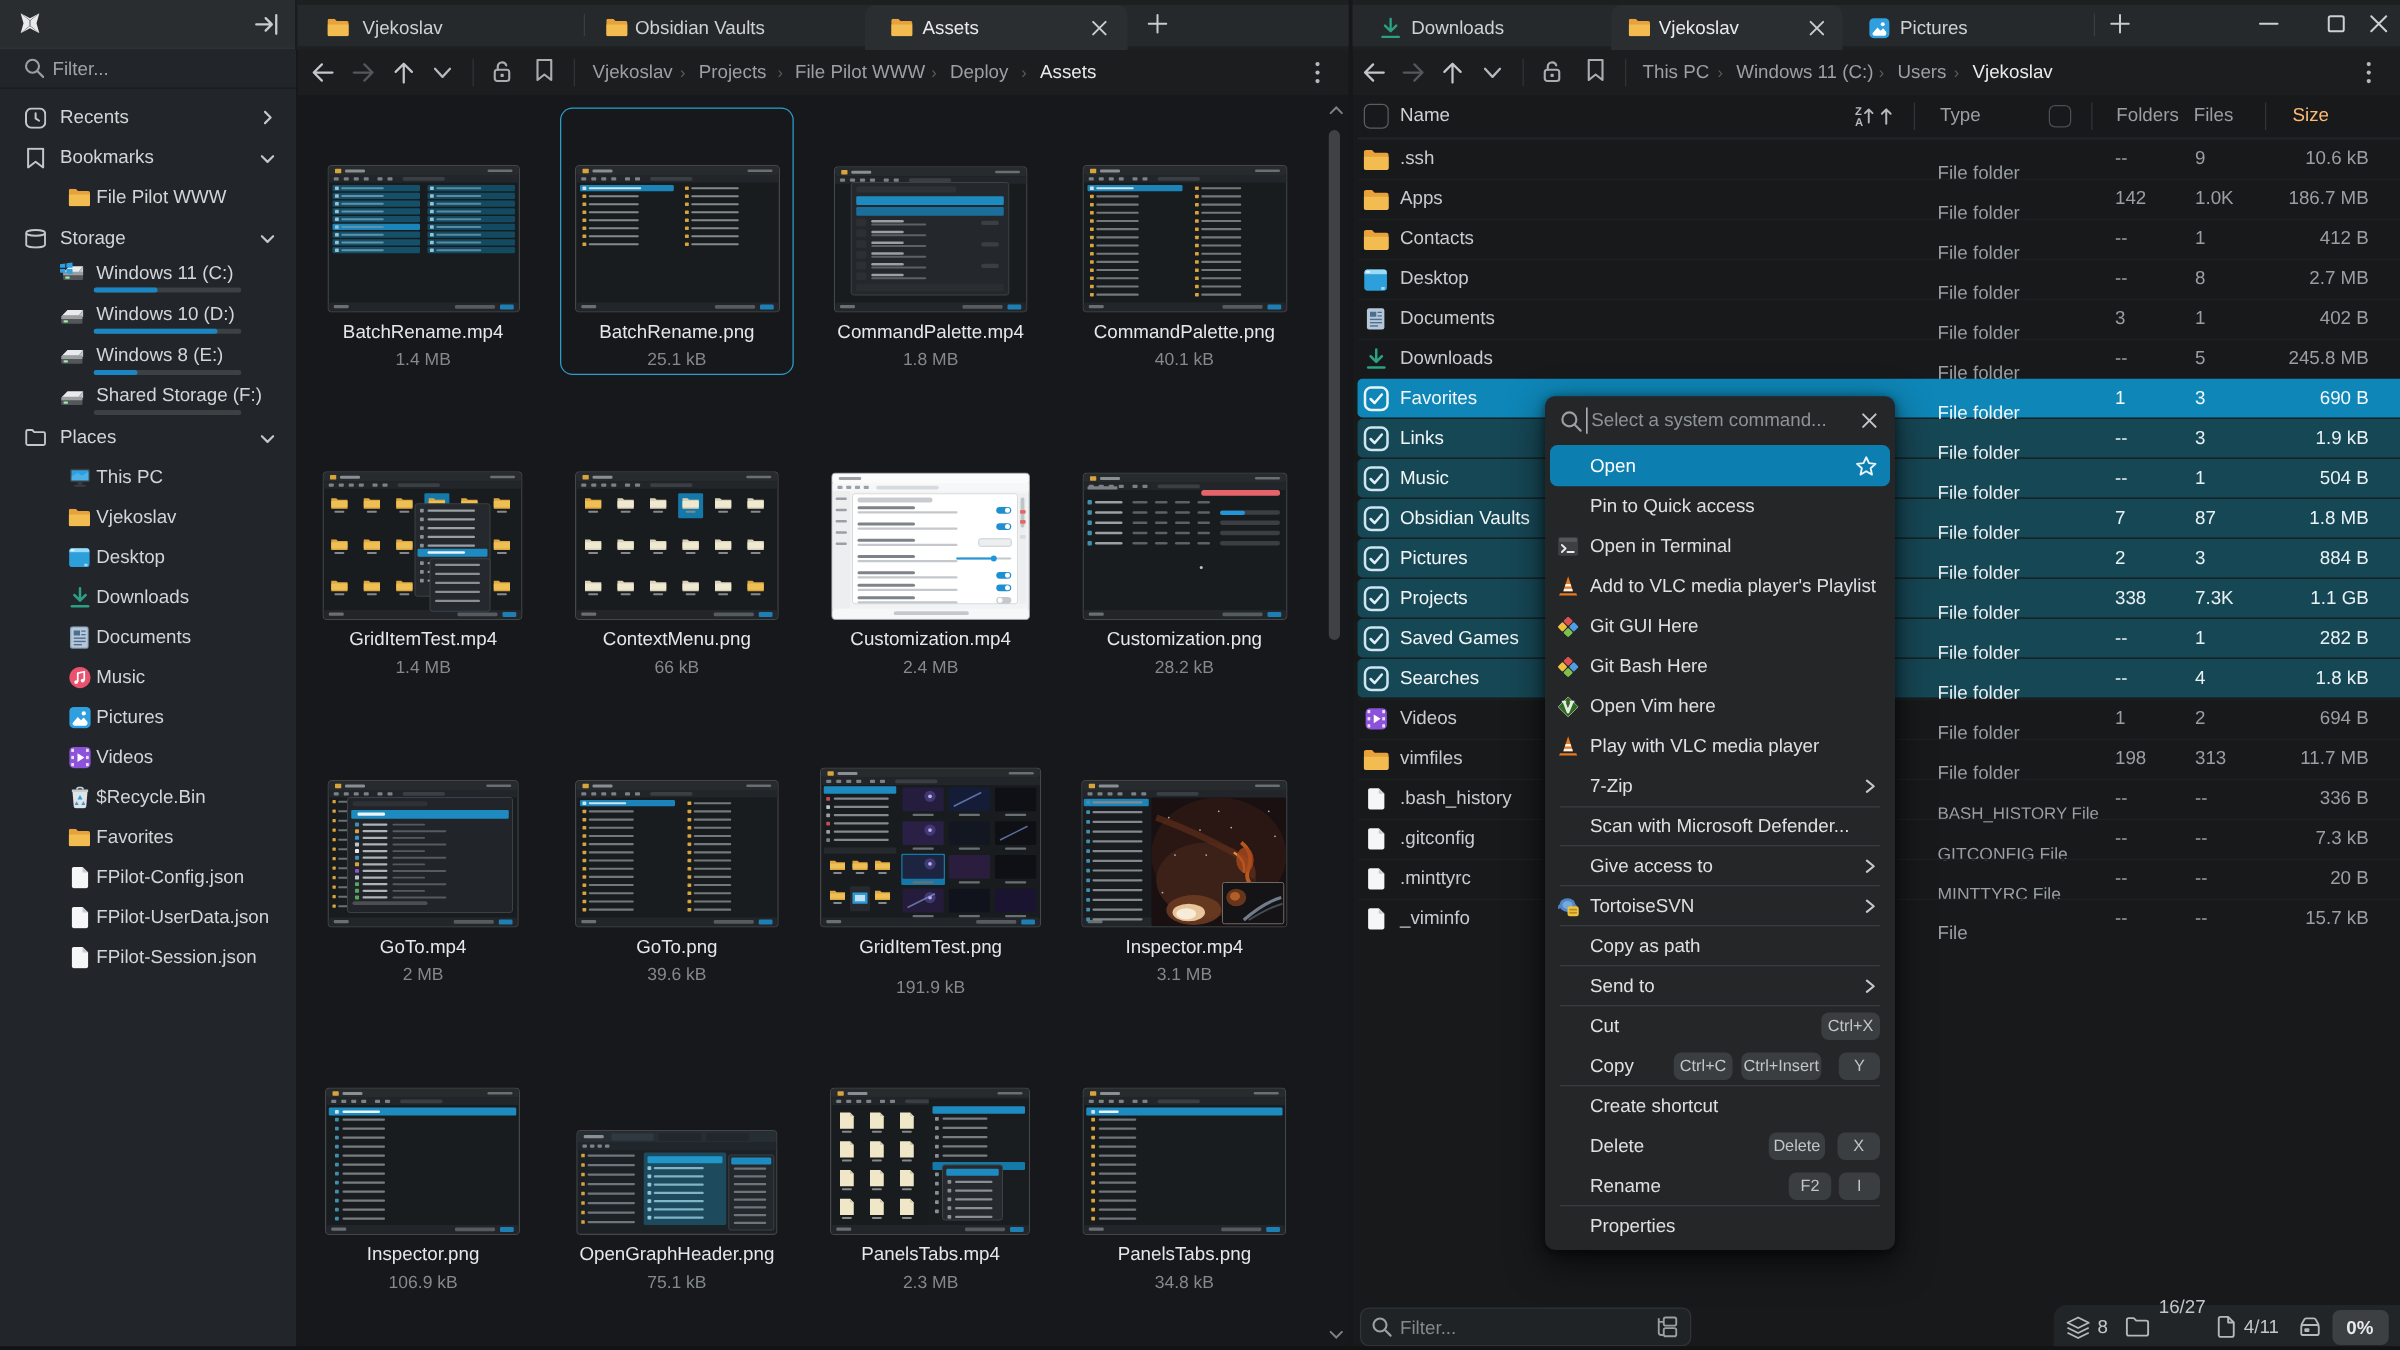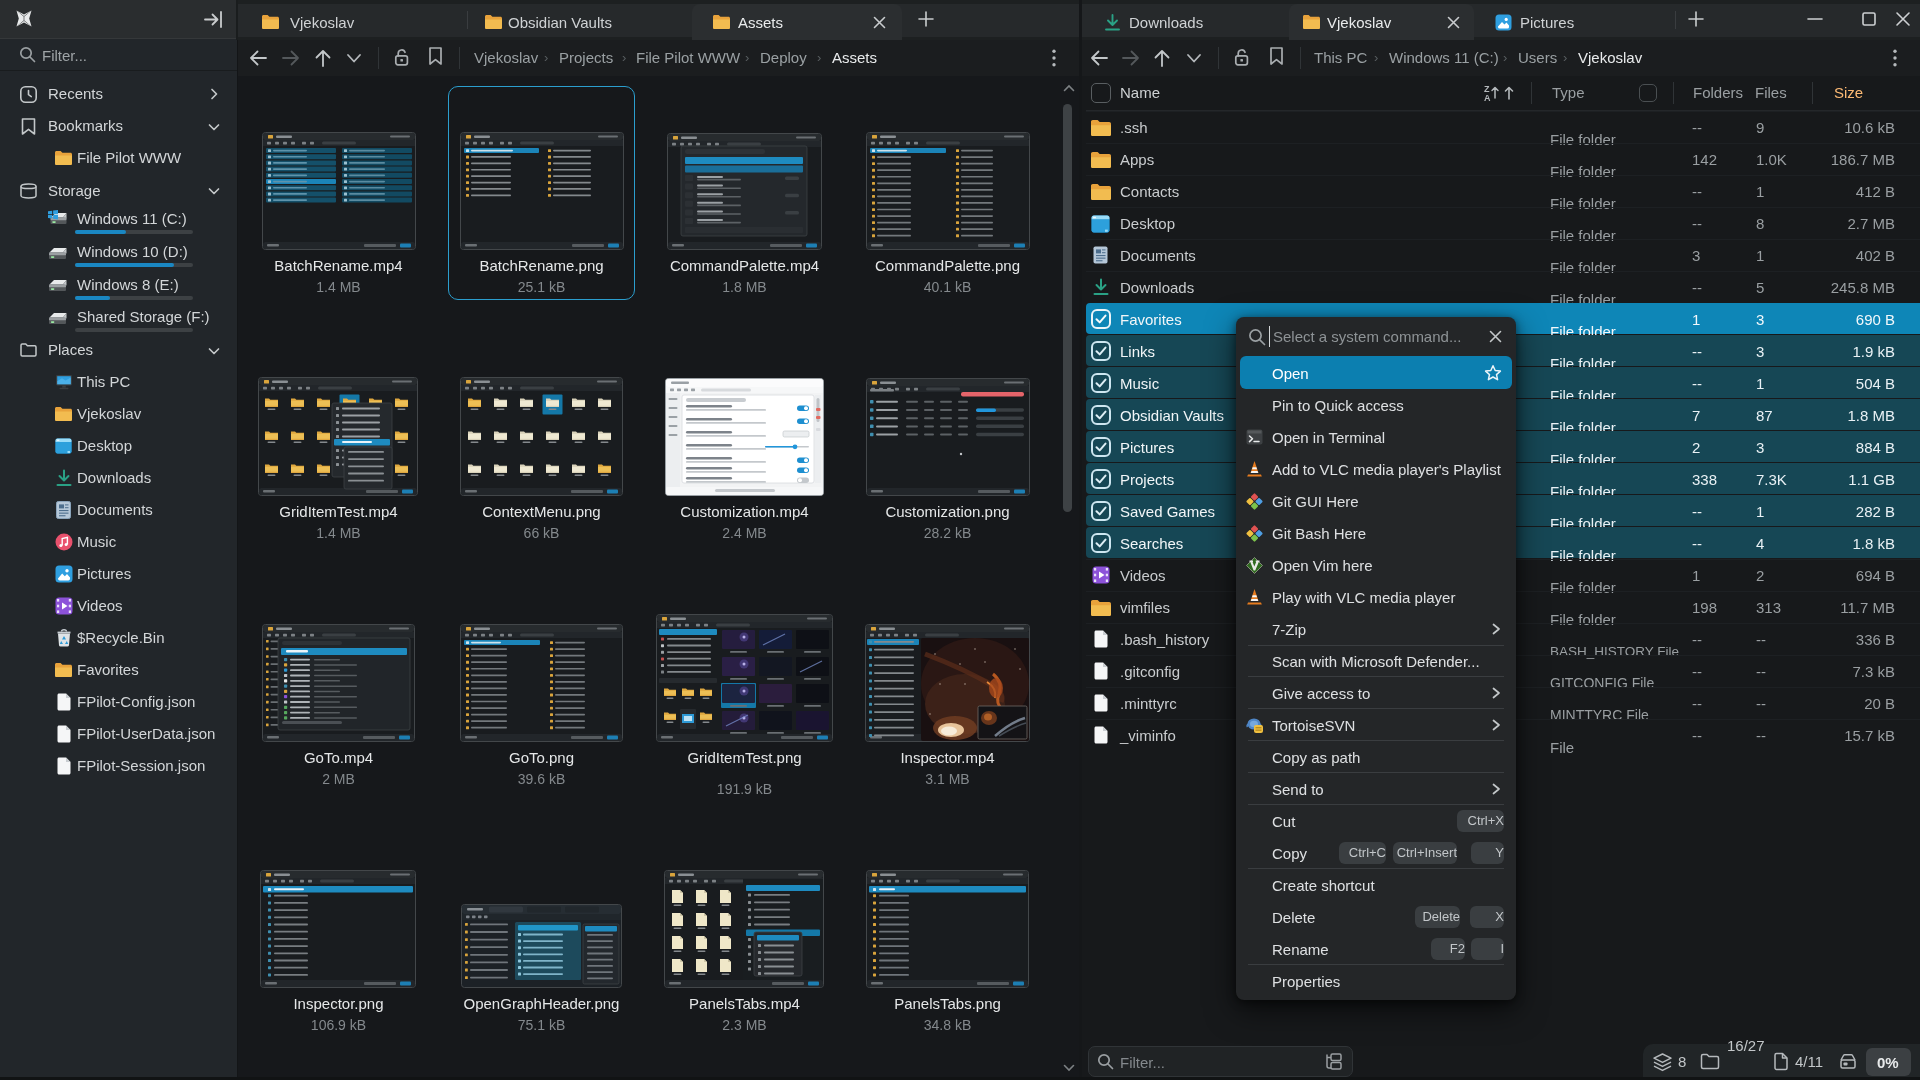--- a/index.html
+++ b/index.html
@@ -46,21 +46,21 @@
   .rowsel .rname, .rowfav .rname { color:#f2f6f8; }
   .rowsel .rtype, .rowsel .rfol, .rowsel .rfil, .rowsel .rsize { color:#e9f1f5; }
   .rowfav .rtype, .rowfav .rfol, .rowfav .rfil, .rowfav .rsize { color:#f2f8fb; }
 
   
   #cmenu { left:1236px; top:317px; width:280px; height:683px; background:#242628;
     border-radius:8px; box-shadow:0 10px 30px rgba(0,0,0,.6), 0 2px 8px rgba(0,0,0,.5); }
   .mtxt { position:absolute; left:36px; font-size:15px; color:#dee0e2; top:50%; transform:translateY(-50%); white-space:nowrap; }
   .msep { position:absolute; left:12px; width:256px; height:1px; background:#3a3d40; }
   .badge { position:absolute; top:50%; transform:translateY(-50%); height:22px; background:#3a3e41;
-    border-radius:6px; color:#c2c6c9; font-size:13px; line-height:22px; text-align:right; }
+    border-radius:6px; color:#c2c6c9; font-size:13px; line-height:22px; text-align:center; }
   .marr { position:absolute; right:14px; top:50%; transform:translateY(-50%); }
 </style>
 </head>
 <body>
 <div id="root">
   <div id="topbar" class="abs"></div>
   <div id="tabstrip" class="abs"></div>
   <div id="sbheader" class="abs">
     <svg class="abs" style="left:16px;top:10px" width="16" height="17" viewBox="0 0 16 17">
       <path d="M0.5 0.5 L7.7 6.4 L7.7 10.6 L0.5 16.5 L2.8 8.5 Z" fill="#e8eaeb"></path>

